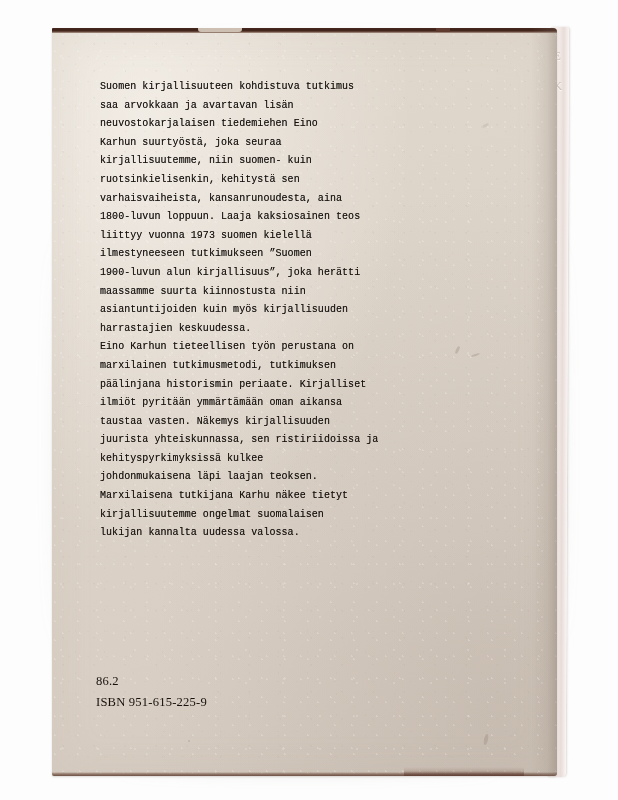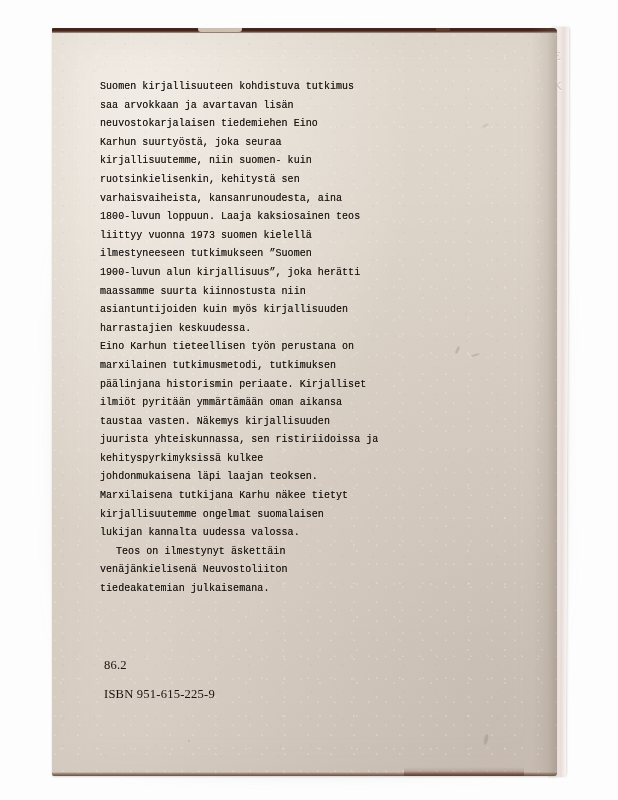--- a/index.html
+++ b/index.html
@@ -185,21 +185,21 @@
   #imprint {
     position: absolute;
     left: 40px;
     bottom: 62px;
     color: #17120f;
     font-family: "Liberation Serif", serif;
     font-size: 12.6px;
     line-height: 16.4px;
     letter-spacing: 0.2px;
   }
-  .imprint-line { margin: 12px; white-space: nowrap; }
+  .imprint-line { margin: 4px; white-space: nowrap; }
 </style>
 </head>
 <body>
 
 <div id="photo-scene">
 
   <div id="book-shadow"></div>
 
   <div id="spine-strip"></div>
   <div class="spine-mark" id="spine-mark-1">E</div>
@@ -243,23 +243,20 @@
 marxilainen tutkimusmetodi, tutkimuksen
 päälinjana historismin periaate. Kirjalliset
 ilmiöt pyritään ymmärtämään oman aikansa
 taustaa vasten. Näkemys kirjallisuuden
 juurista yhteiskunnassa, sen ristiriidoissa ja
 kehityspyrkimyksissä kulkee
 johdonmukaisena läpi laajan teoksen.
 Marxilaisena tutkijana Karhu näkee tietyt
 kirjallisuutemme ongelmat suomalaisen
 lukijan kannalta uudessa valossa.</p>
-      <p class="blurb-para" id="blurb-para-2">Teos on ilmestynyt äskettäin
-venäjänkielisenä Neuvostoliiton
-tiedeakatemian julkaisemana.</p>
     </div>
 
     <div id="imprint">
       <p class="imprint-line">86.2</p>
       <p class="imprint-line">ISBN 951-615-225-9</p>
     </div>
 
   </div>
 </div>
 

